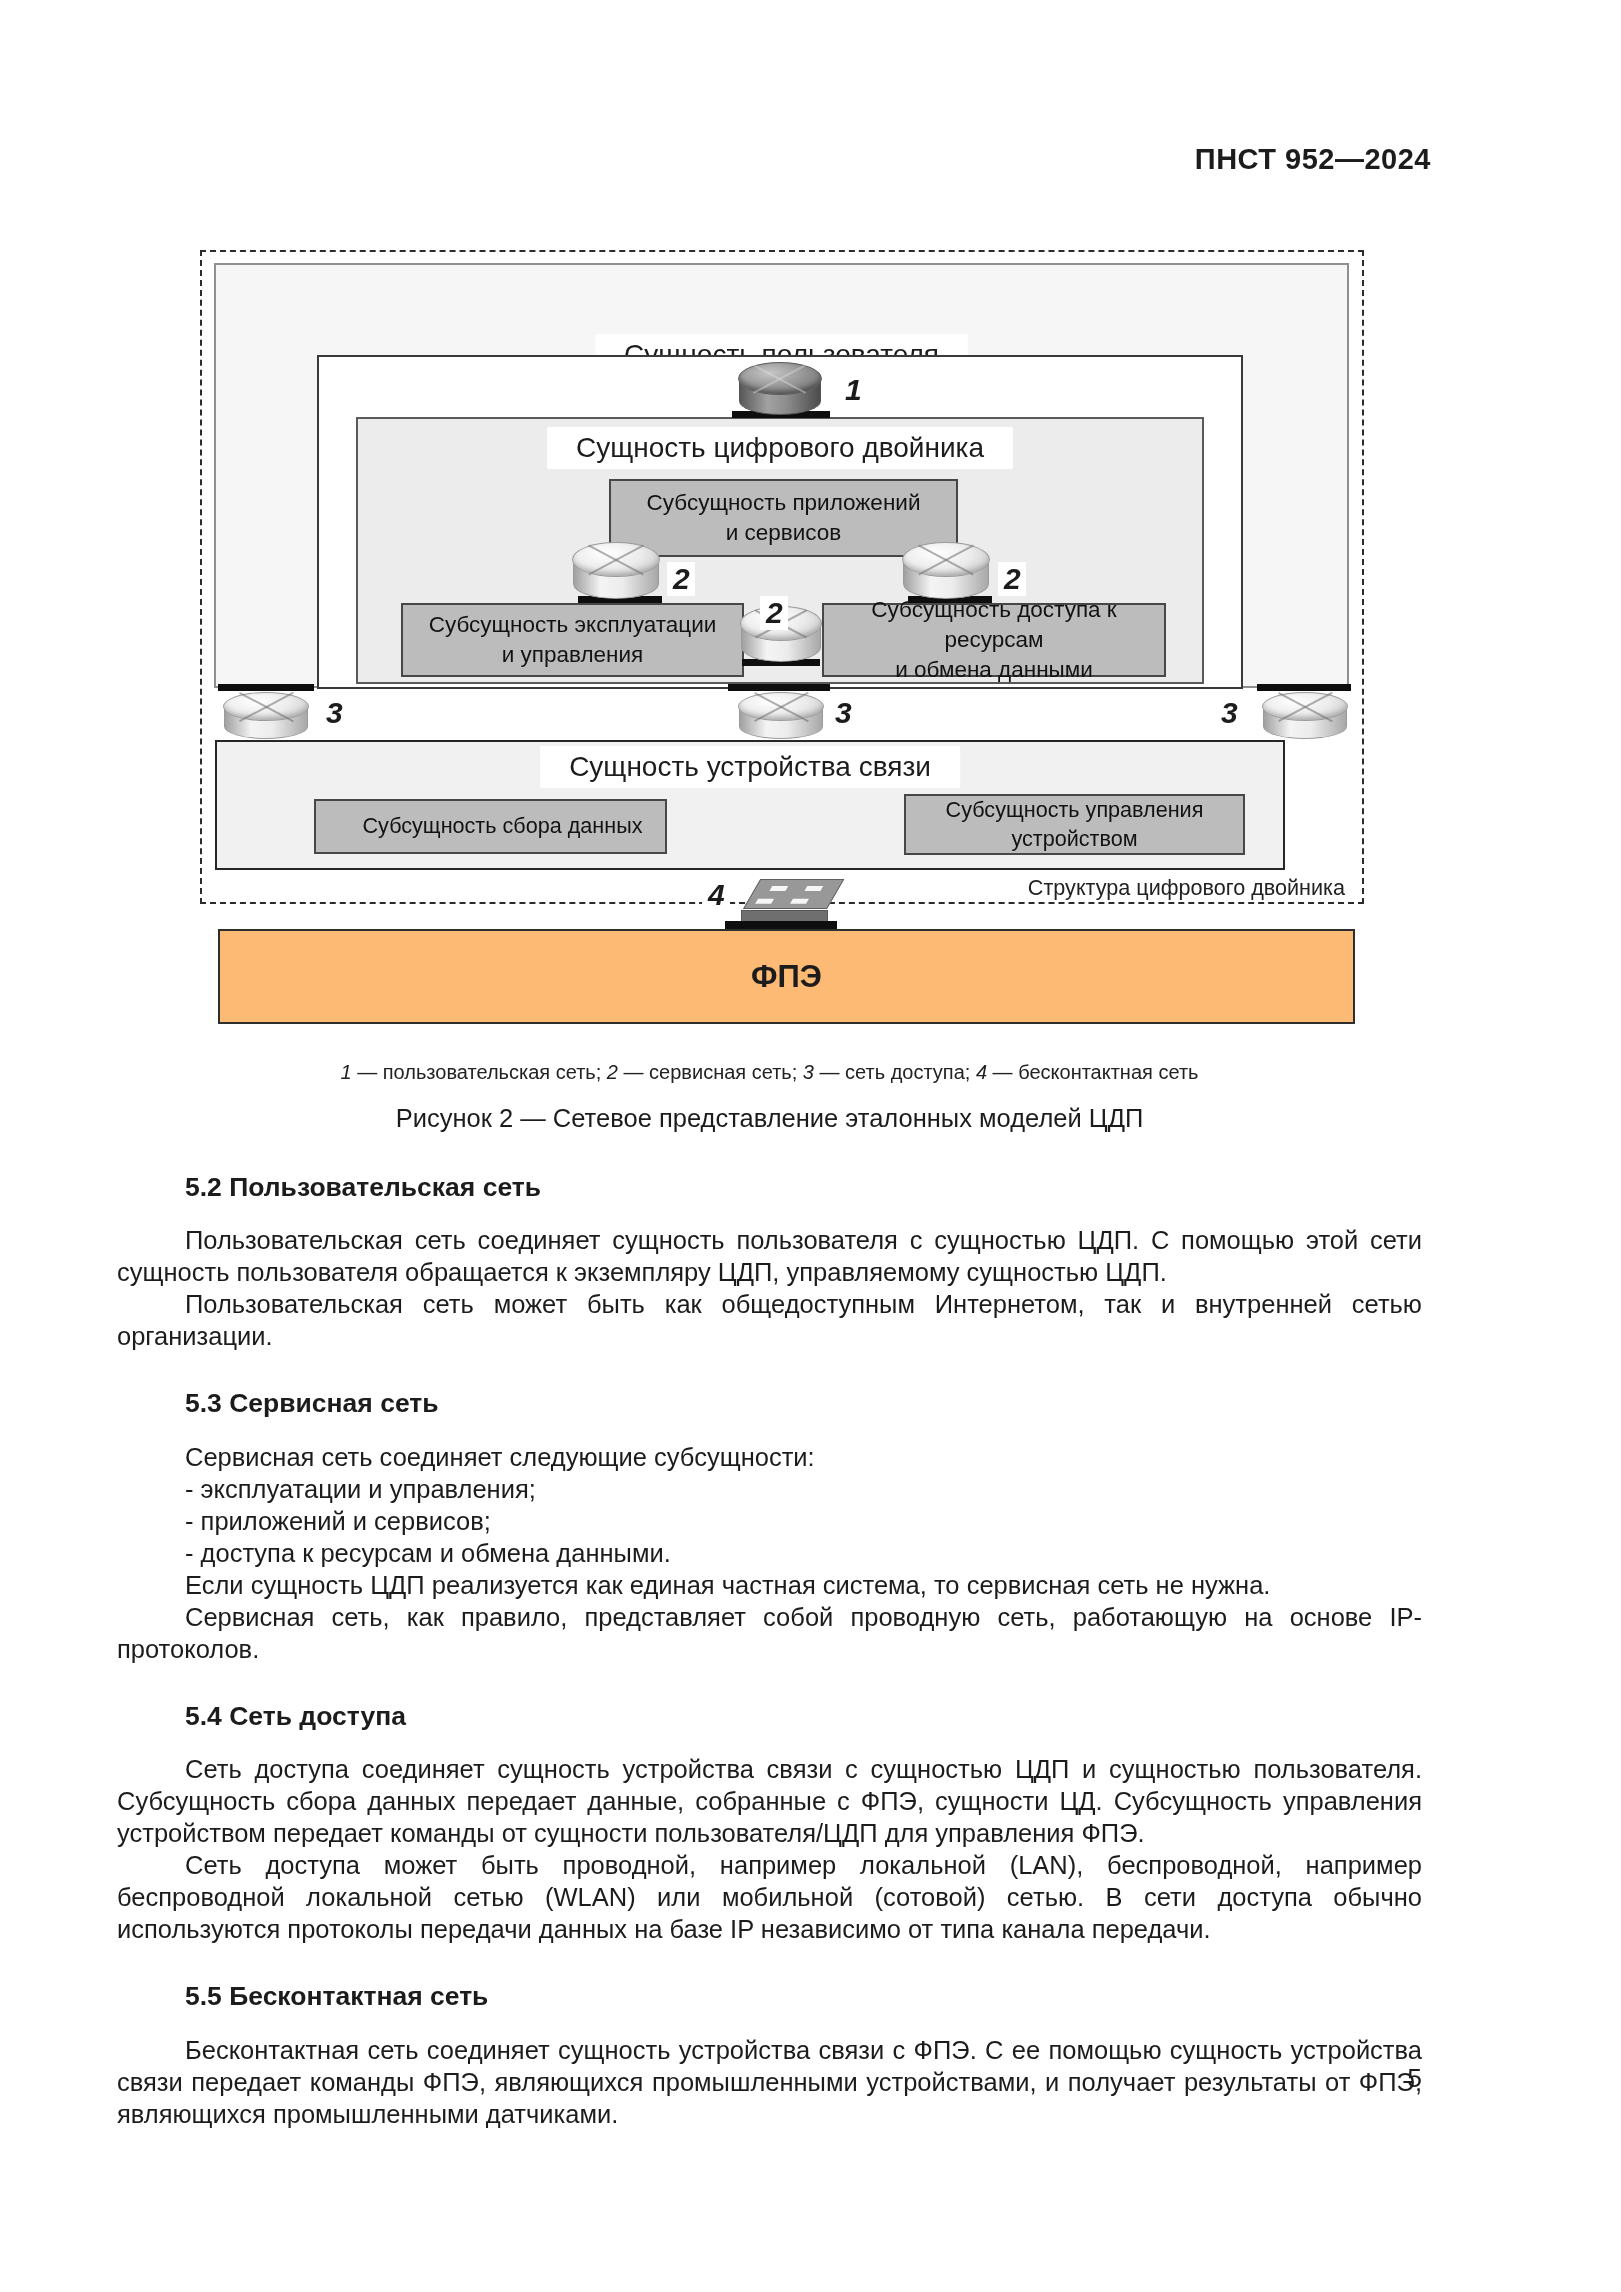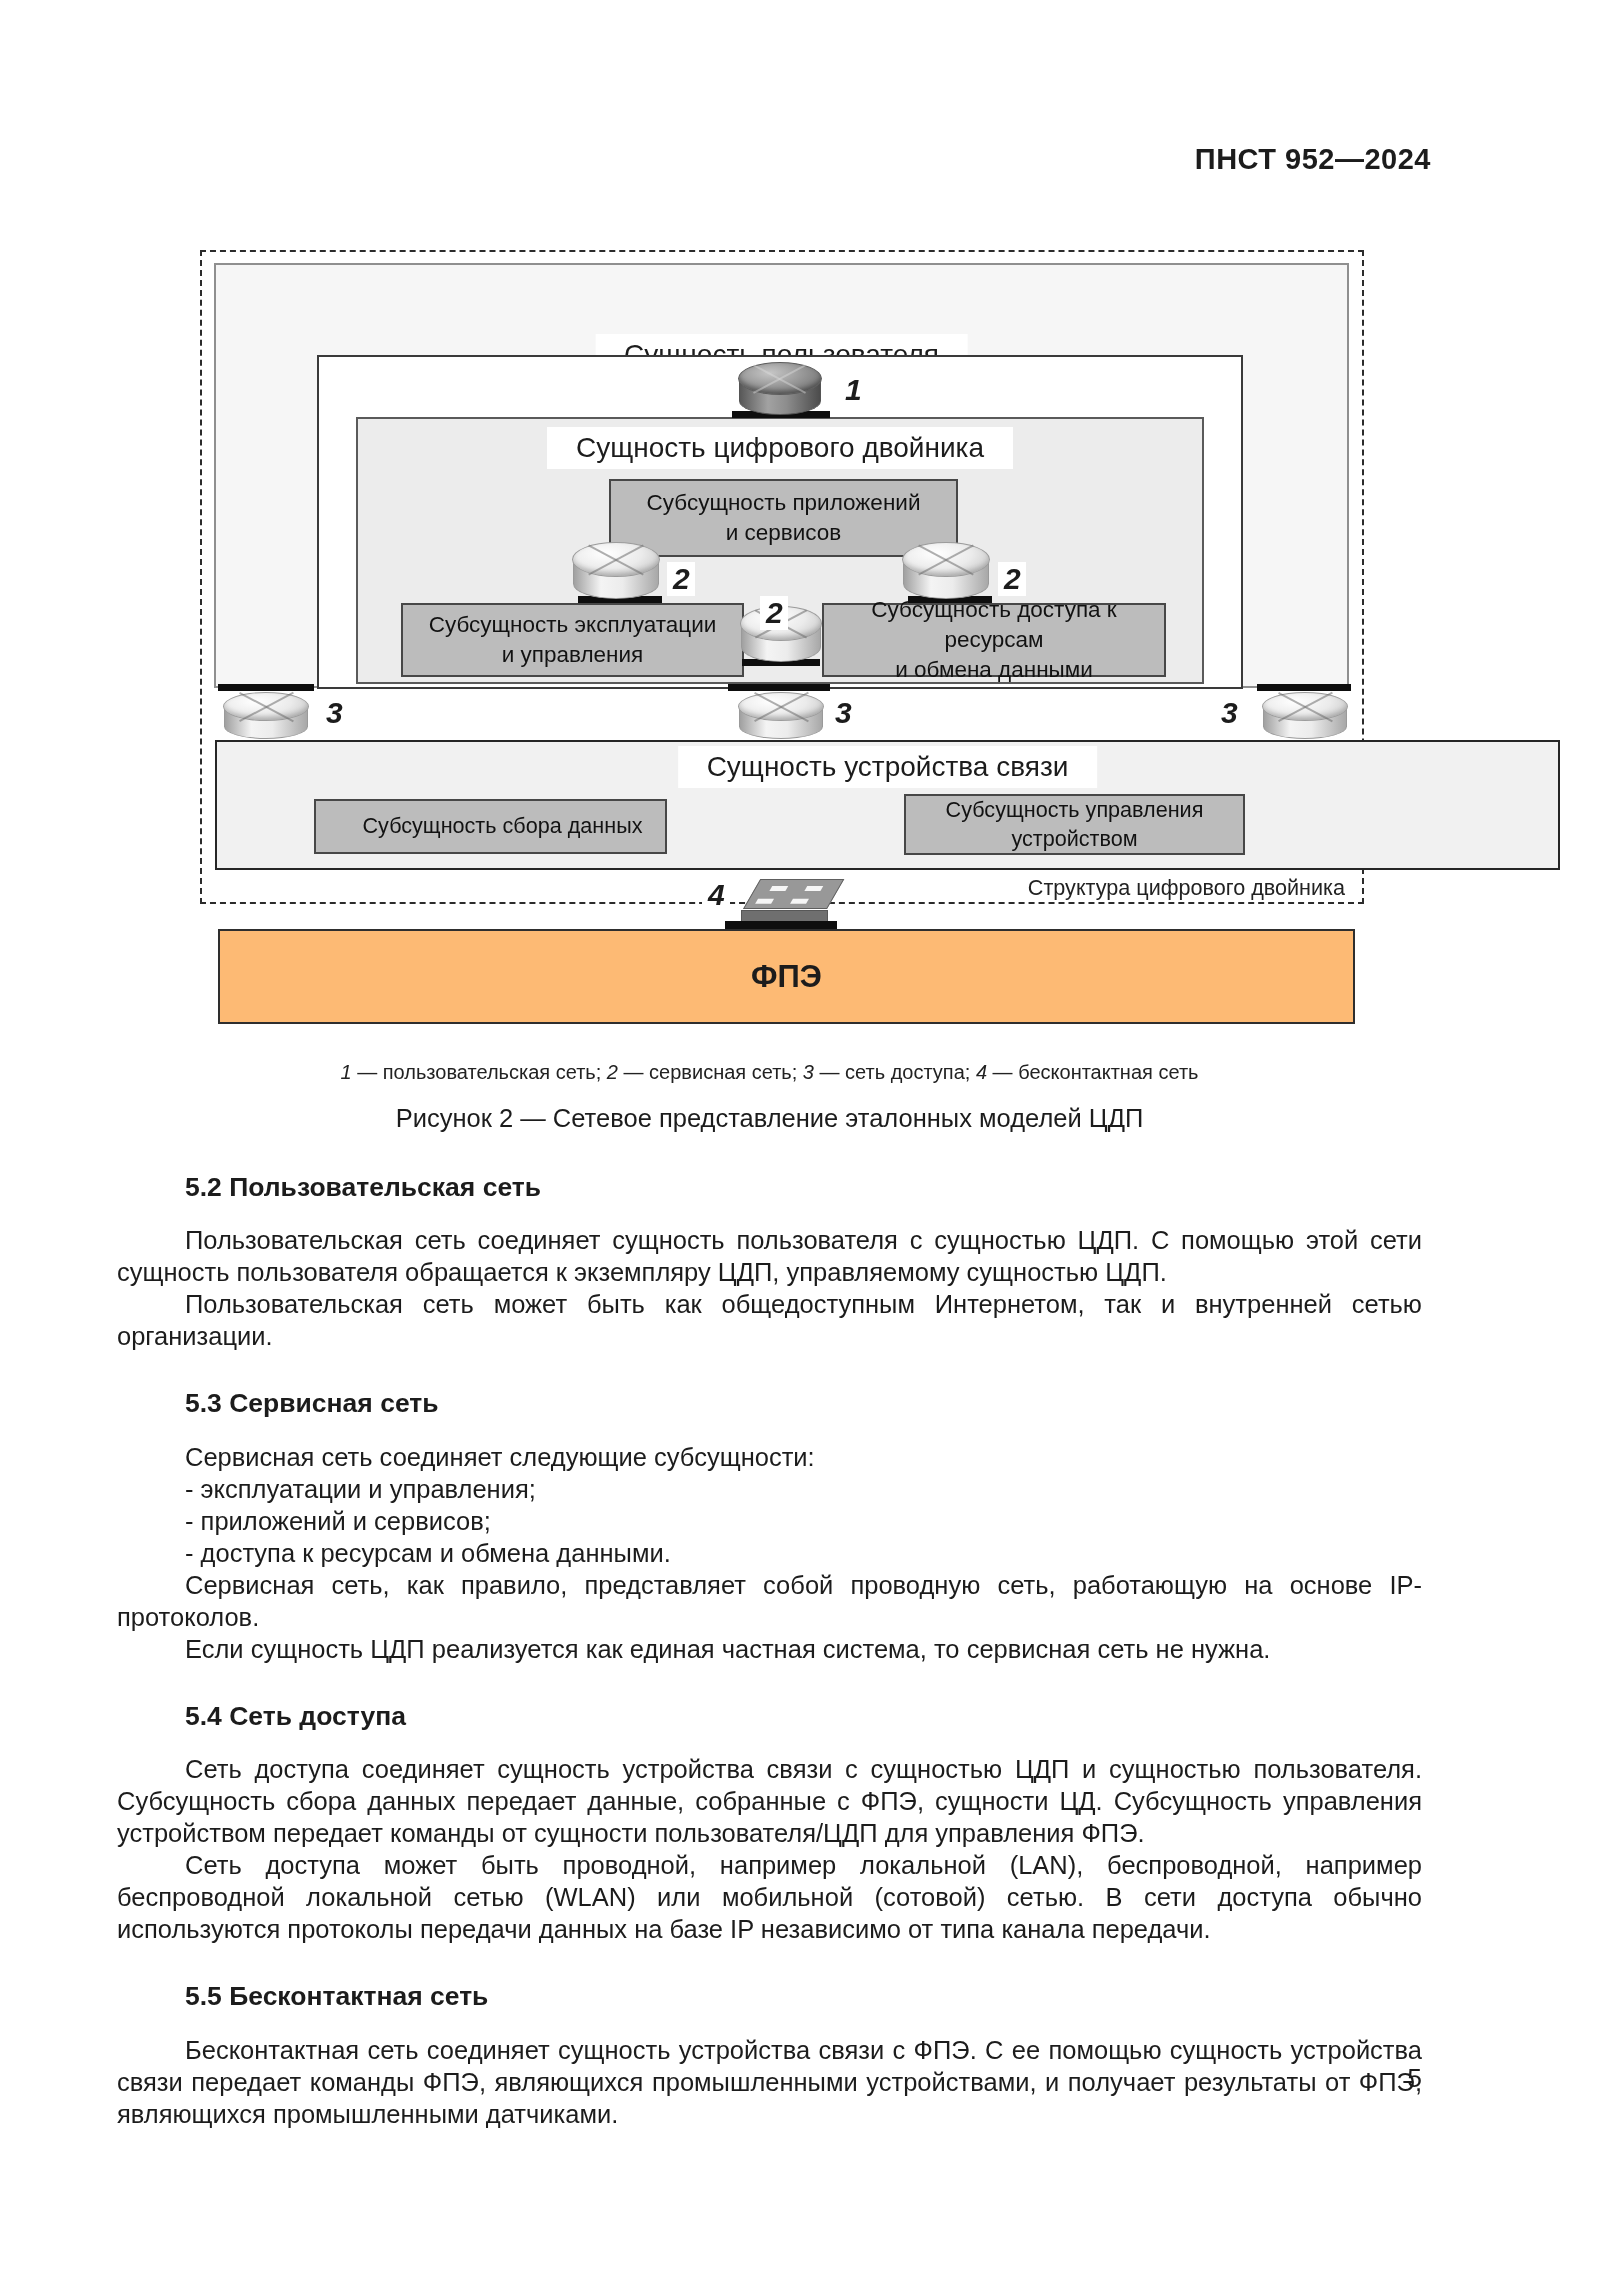--- a/index.html
+++ b/index.html
@@ -13,21 +13,21 @@
 
   
   .doc-header { position:absolute; top:143px; right:190px; font-size:29px; font-weight:bold; letter-spacing:0.5px; }
 
   
   .dashed-frame { position:absolute; left:200px; top:250px; width:1164px; height:654px; border:2.9px dashed #2b2b2b; }
 
   .user-box { position:absolute; left:214px; top:263px; width:1135px; height:425px; background:#f6f6f6; border:2px solid #8f8f8f; }
   .container-box { position:absolute; left:317px; top:355px; width:926px; height:334px; background:#ffffff; border:2.9px solid #3a3a3a; }
   .dt-box { position:absolute; left:356px; top:417px; width:848px; height:267px; background:#ececec; border:2px solid #5a5a5a; }
-  .device-box { position:absolute; left:215px; top:740px; width:1345px; height:130px; background:#f1f1f1; border:2.9px solid #262626;padding-left:12px; }
+  .device-box { position:absolute; left:215px; top:740px; width:1070px; height:130px; background:#f1f1f1; border:2.9px solid #262626;padding-left:12px; }
   .fpe-box { position:absolute; left:218px; top:929px; width:1137px; height:95px; background:#fdba74; border:2.9px solid #2e2e2e;
              display:flex; align-items:center; justify-content:center; font-size:31px; font-weight:bold; }
 
   .band { position:absolute; left:50%; transform:translateX(-50%); background:#ffffff; white-space:nowrap;
           font-weight:normal; font-size:28px; padding:4.9px 29px; line-height:1.15; }
 
   .gbox { position:absolute; background:#bcbcbc; border:2.9px solid #474747; color:#121212;
           display:flex; align-items:center; justify-content:center; text-align:center;
           white-space:pre-line; line-height:1.32; }
   .gbox.thin { border-width:2px; }
@@ -182,22 +182,22 @@
 
   <div class="content">
       <div class="sec-h">5.2 Пользовательская сеть</div>
       <p class="para">Пользовательская сеть соединяет сущность пользователя с сущностью ЦДП. С помощью этой сети сущность пользователя обращается к экземпляру ЦДП, управляемому сущностью ЦДП.</p>
       <p class="para">Пользовательская сеть может быть как общедоступным Интернетом, так и внутренней сетью организации.</p>
       <div class="sec-h">5.3 Сервисная сеть</div>
       <p class="para">Сервисная сеть соединяет следующие субсущности:</p>
       <p class="para">- эксплуатации и управления;</p>
       <p class="para">- приложений и сервисов;</p>
       <p class="para">- доступа к ресурсам и обмена данными.</p>
+      <p class="para">Если сущность ЦДП реализуется как единая частная система, то сервисная сеть не нужна.</p>
       <p class="para">Сервисная сеть, как правило, представляет собой проводную сеть, работающую на основе IP-протоколов.</p>
-      <p class="para">Если сущность ЦДП реализуется как единая частная система, то сервисная сеть не нужна.</p>
       <div class="sec-h">5.4 Сеть доступа</div>
       <p class="para">Сеть доступа соединяет сущность устройства связи с сущностью ЦДП и сущностью пользователя. Субсущность сбора данных передает данные, собранные с ФПЭ, сущности ЦД. Субсущность управления устройством передает команды от сущности пользователя/ЦДП для управления ФПЭ.</p>
       <p class="para">Сеть доступа может быть проводной, например локальной (LAN), беспроводной, например беспроводной локальной сетью (WLAN) или мобильной (сотовой) сетью. В сети доступа обычно используются протоколы передачи данных на базе IP независимо от типа канала передачи.</p>
       <div class="sec-h">5.5 Бесконтактная сеть</div>
       <p class="para">Бесконтактная сеть соединяет сущность устройства связи с ФПЭ. С ее помощью сущность устройства связи передает команды ФПЭ, являющихся промышленными устройствами, и получает результаты от ФПЭ, являющихся промышленными датчиками.</p>
     </div>
 
   <div class="page-num">5</div>
 </div>
 

